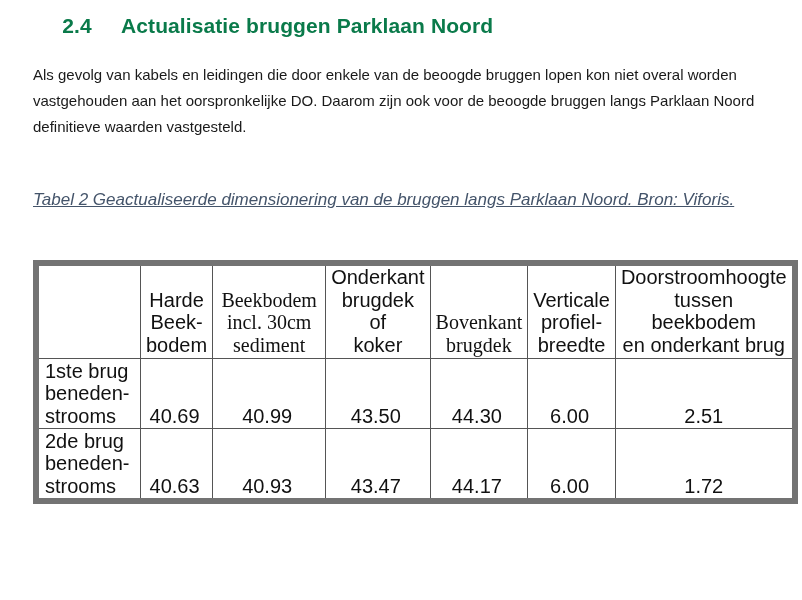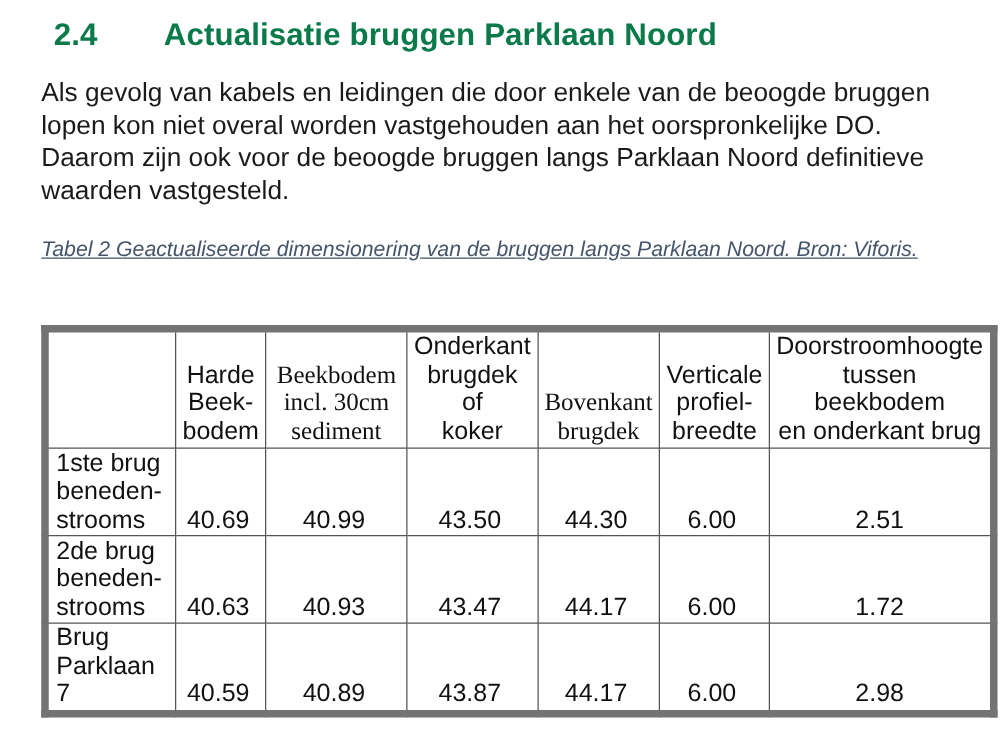--- a/index.html
+++ b/index.html
@@ -10,40 +10,41 @@
       height: 600px;
       overflow: hidden;
     }
     body {
       font-family: "Liberation Sans", "DejaVu Sans", sans-serif;
       color: #1a1a1a;
       position: relative;
     }
     .heading {
       position: absolute;
-      left: 43px;
+      left: 33px;
       top: 14px;
       font-family: "Liberation Sans", sans-serif;
       font-weight: bold;
-      font-size: 25px;
+      font-size: 21px;
       color: #0a7a4a;
       white-space: nowrap;
       letter-spacing: 0.1px;
+      text-align: center;
     }
     .heading .num {
       display: inline-block;
       width: 88px;
     }
     .body-text {
       position: absolute;
       left: 33px;
       top: 62px;
       width: 740px;
       font-family: "Liberation Sans", sans-serif;
-      font-size: 21px;
+      font-size: 15px;
       line-height: 26px;
       color: #1a1a1a;
     }
     .caption {
       position: absolute;
       left: 33px;
       top: 188px;
       width: 760px;
       font-family: "Liberation Sans", sans-serif;
       font-style: italic;
@@ -161,26 +162,14 @@
         <div>beneden-</div>
         <div>strooms</div>
       </td>
       <td class="num">40.63</td>
       <td class="num">40.93</td>
       <td class="num">43.47</td>
       <td class="num">44.17</td>
       <td class="num">6.00</td>
       <td class="center">1.72</td>
     </tr>
-    <tr class="r2">
-      <td class="label">
-        <div>Brug</div>
-        <div>Parklaan 7</div>
-      </td>
-      <td class="num">40.59</td>
-      <td class="num">40.89</td>
-      <td class="num">43.87</td>
-      <td class="num">44.17</td>
-      <td class="num">6.00</td>
-      <td class="center">2.98</td>
-    </tr>
   </tbody>
 </table>
 
 </body></html>

